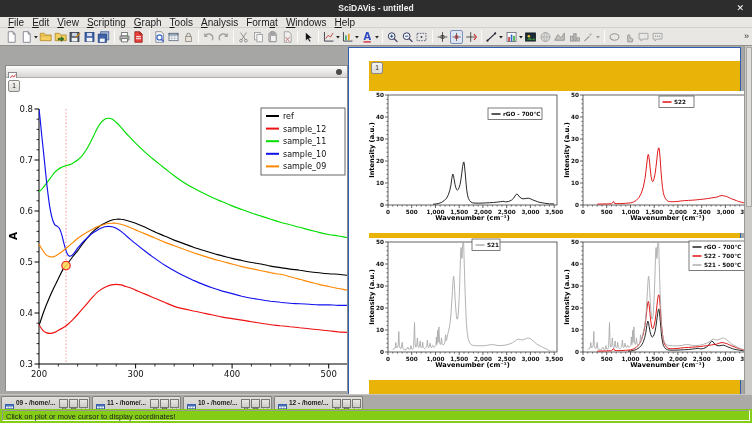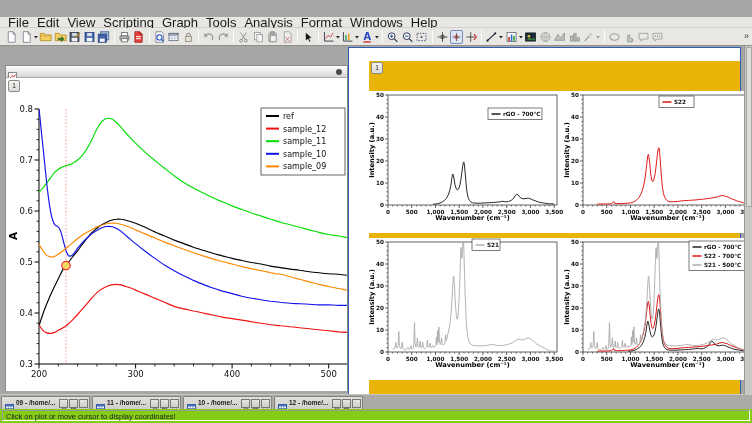--- a/index.html
+++ b/index.html
@@ -2,21 +2,21 @@
 <html><head>
 <meta charset="utf-8">
 <style>
   * { margin:0; padding:0; box-sizing:border-box; }
   body { margin:0; font-family:"Liberation Sans",sans-serif; }
   #app { position:relative; width:752px; height:423px; background:#a6a6a4; overflow:hidden; }
   .titlebar { position:absolute; left:0; top:0; width:752px; height:17px; background:#2d2d2d; }
   .titlebar .title { position:absolute; left:0; right:0; top:0; height:17px; line-height:17px; text-align:center; color:#f2f2f2; font-size:8.5px; font-weight:bold; }
   .titlebar .close { position:absolute; right:8px; top:0; height:17px; line-height:16px; color:#fff; font-size:9px; cursor:pointer; }
   .menubar { position:absolute; left:0; top:17px; width:752px; height:11px; background:#e9e7e4; border-bottom:1px solid #d2d0cc; display:flex; align-items:center; padding-left:4px; }
-  .menu-item { font-size:13px; padding:0 4px; color:#1a1a1a; }
+  .menu-item { font-size:10px; padding:0 4px; color:#1a1a1a; }
   .toolbar { position:absolute; left:0; top:28px; width:752px; height:18px; background:#e9e7e4; border-bottom:1px solid #8f8f8d; display:flex; align-items:center; padding-left:5px; }
   .tbtn { width:13px; height:14px; margin-right:1.5px; display:flex; align-items:center; justify-content:center; }
   .tbtn.dd { width:18px; }
   .tbtn svg { width:100%; height:100%; }
   .tbtn.pressed { background:#dde6f2; border:1px solid #7a8fb8; border-radius:2px; }
   .tsep { width:1px; height:13px; background:#b2b0ac; border-right:1px solid #fbfbf9; margin:0 3px 0 2px; }
   .tb-overflow { position:absolute; right:3px; top:3px; font-size:9px; color:#333; }
   .workspace { position:absolute; left:0; top:46px; width:752px; height:348px; background:#a6a6a4; }
   
   .lwin { position:absolute; left:5px; top:19px; width:343px; height:326px; background:#fff; border:1px solid #8b8b8b; }
@@ -54,20 +54,24 @@
   
   .statusbar { position:absolute; left:0; top:409px; width:752px; height:14px; background:#84cc16;text-align:right; }
   .statusfield { position:absolute; left:2px; top:1px; right:2px; bottom:2px; border:1px solid; border-color:#9a9896 #fdfdfb #fdfdfb #9a9896; }
   .statusfield span { position:absolute; left:3px; top:1px; font-size:7.5px; color:#222; }
   svg text { font-family:"DejaVu Sans",sans-serif; }
 </style>
 </head>
 <body>
 
 <div id="app">
+  <div class="titlebar">
+    <span class="title">SciDAVis - untitled</span>
+    <span class="close">✕</span>
+  </div>
   <div class="menubar">
       <span class="menu-item"><u>F</u>ile</span>
       <span class="menu-item"><u>E</u>dit</span>
       <span class="menu-item"><u>V</u>iew</span>
       <span class="menu-item"><u>S</u>cripting</span>
       <span class="menu-item"><u>G</u>raph</span>
       <span class="menu-item"><u>T</u>ools</span>
       <span class="menu-item"><u>A</u>nalysis</span>
       <span class="menu-item">Form<u>a</u>t</span>
       <span class="menu-item"><u>W</u>indows</span>

